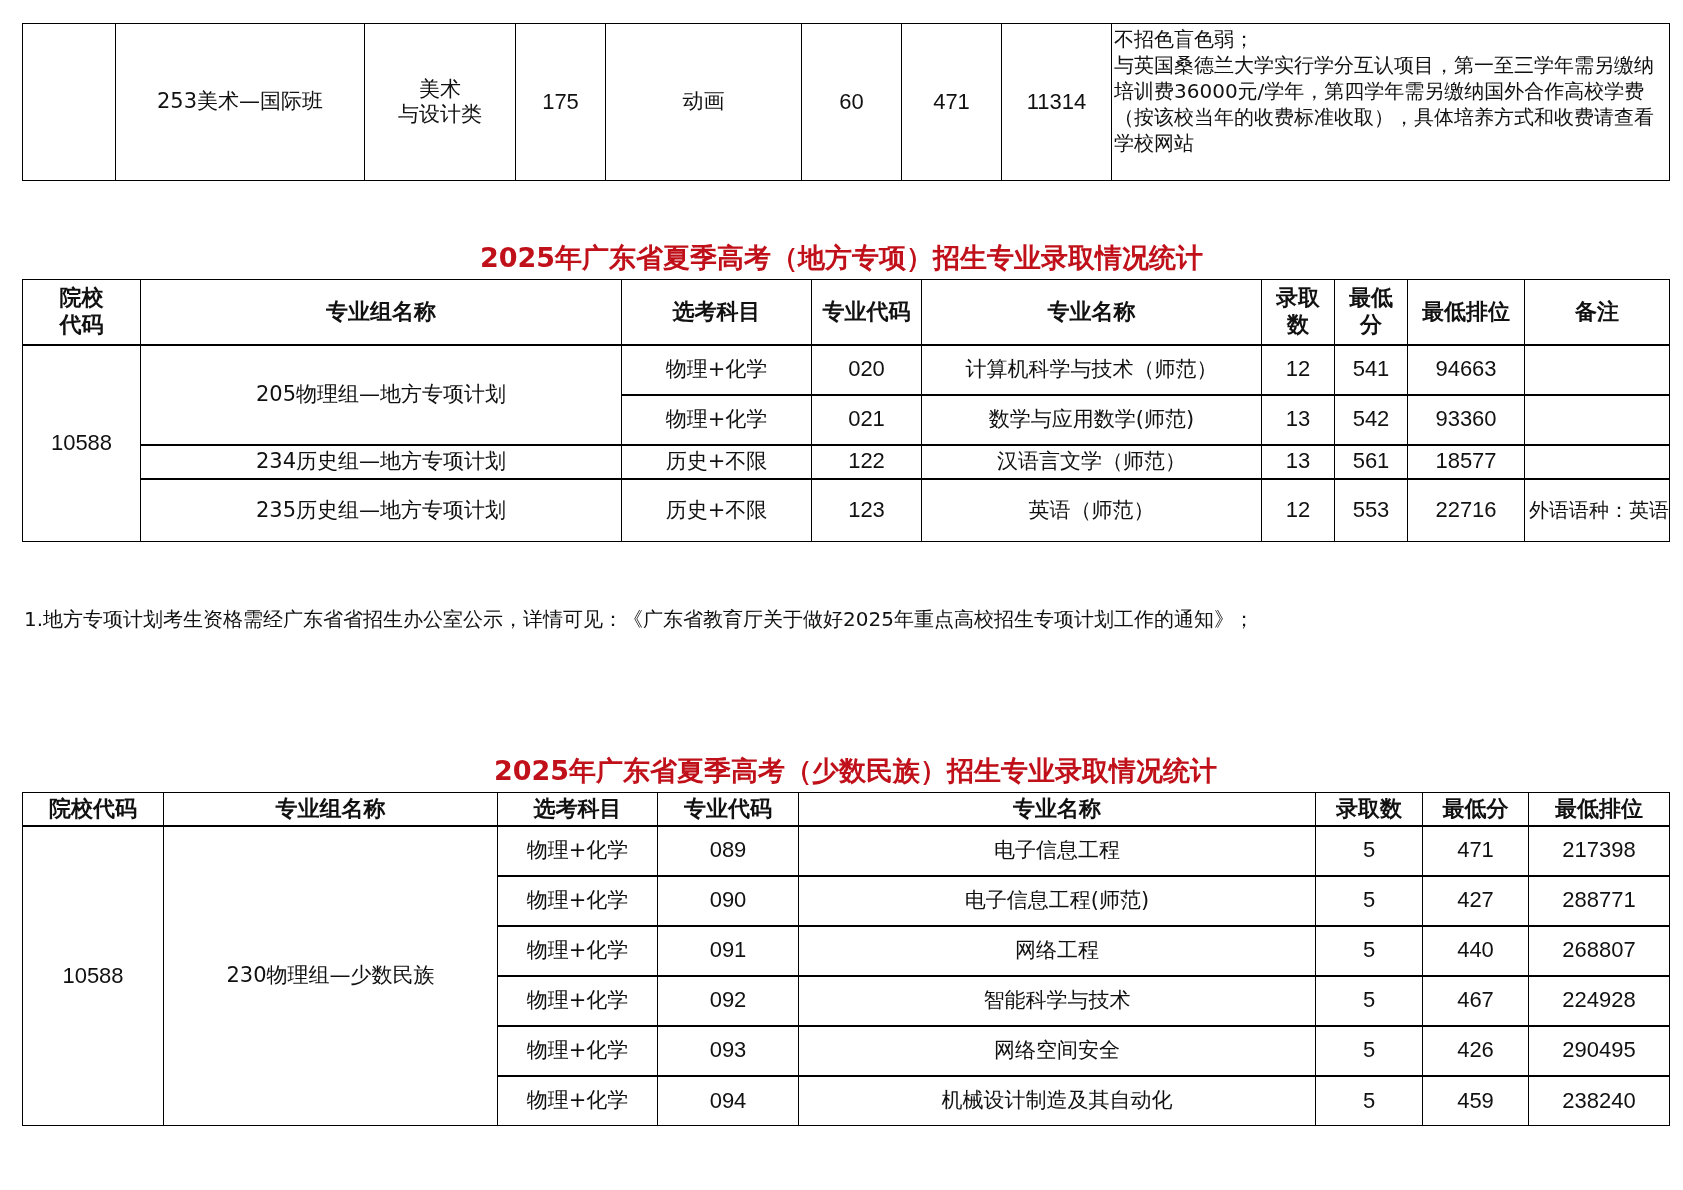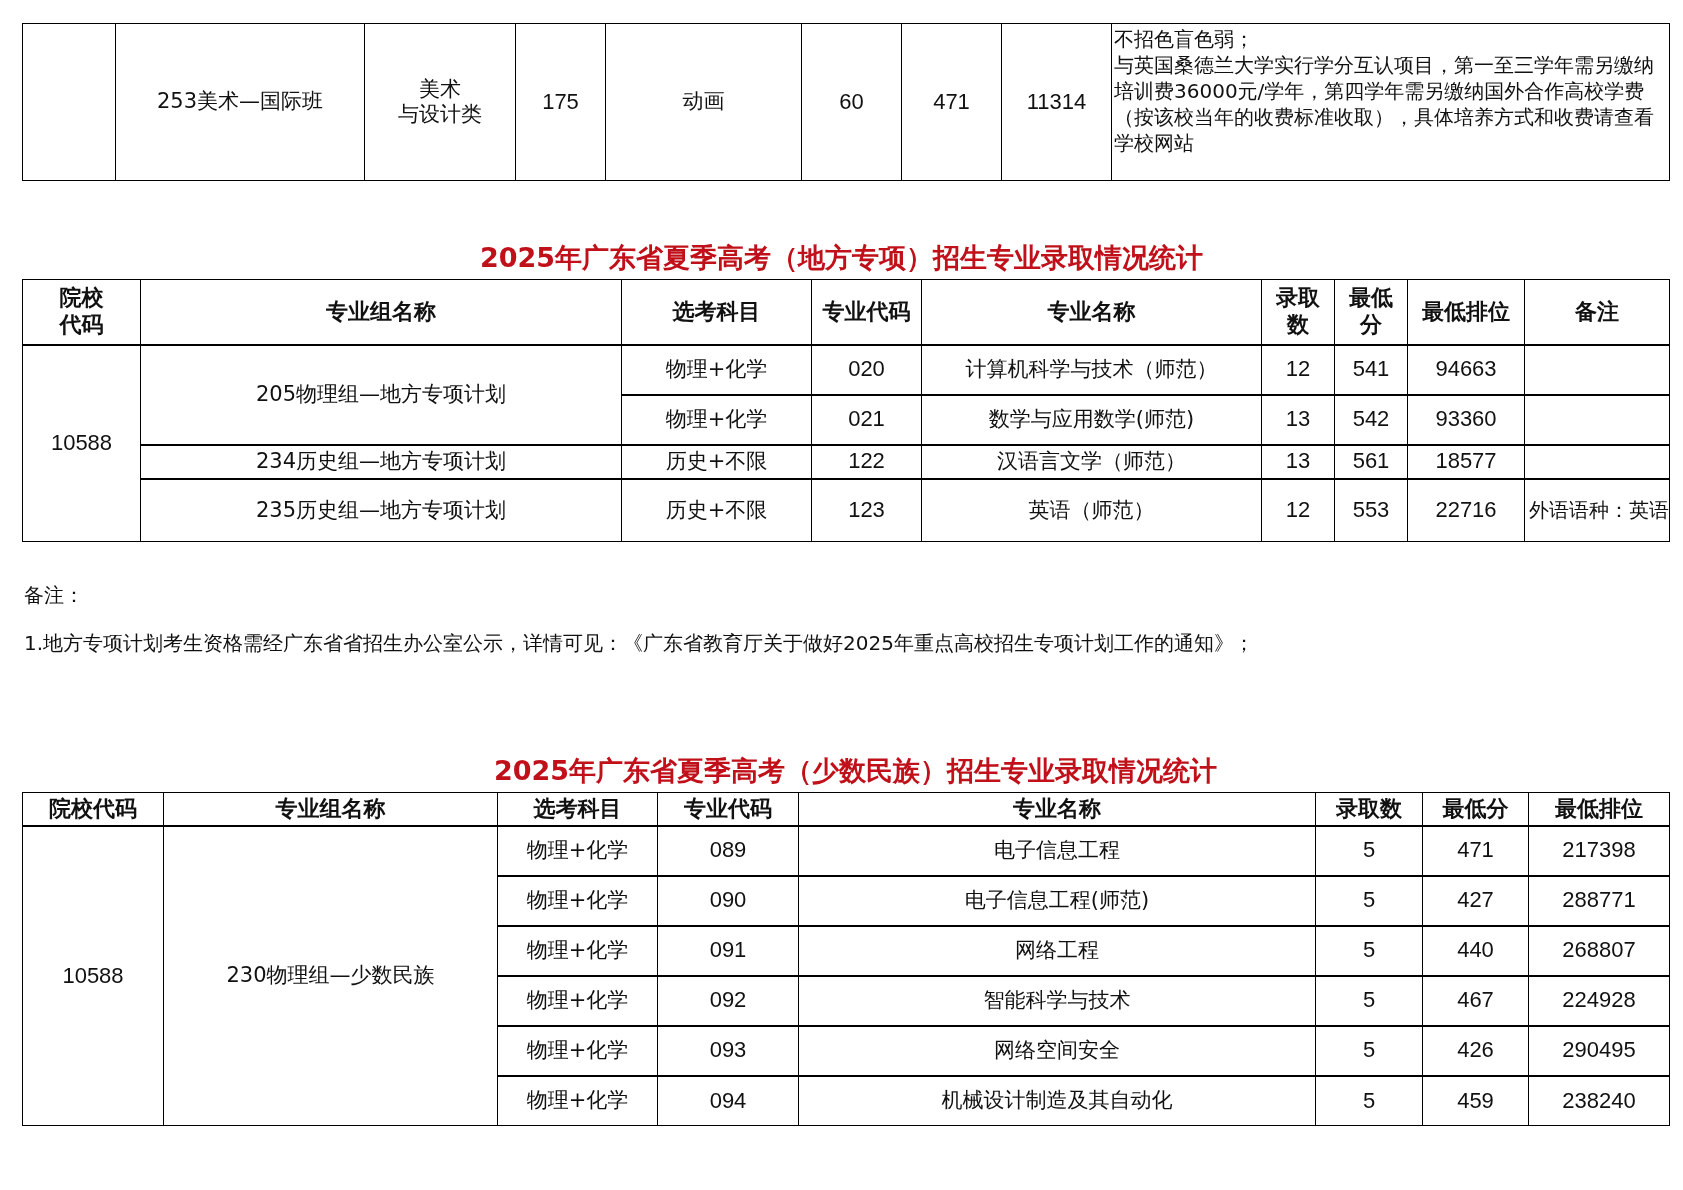--- a/index.html
+++ b/index.html
@@ -130,21 +130,20 @@
     <td>英语（师范）</td>
     <td class="num">12</td>
     <td class="num">553</td>
     <td class="num">22716</td>
     <td style="font-size:20px;text-align:right;">外语语种：英语</td>
   </tr>
 </tbody>
   </table>
 
 <div class="notes" style="top:583px;">
-  <p>备注：</p>
   <p style="margin-top:24px;">1.地方专项计划考生资格需经广东省省招生办公室公示，详情可见：《广东省教育厅关于做好2025年重点高校招生专项计划工作的通知》；</p>
 </div>
 
 <div class="title" style="top:753px;margin-left:14px;">2025年广东省夏季高考（少数民族）招生专业录取情况统计</div>
 
 <table style="left:22px; top:792px; width:1647px;">
   <colgroup>
     <col style="width:141px">
       <col style="width:334px">
       <col style="width:160px">

